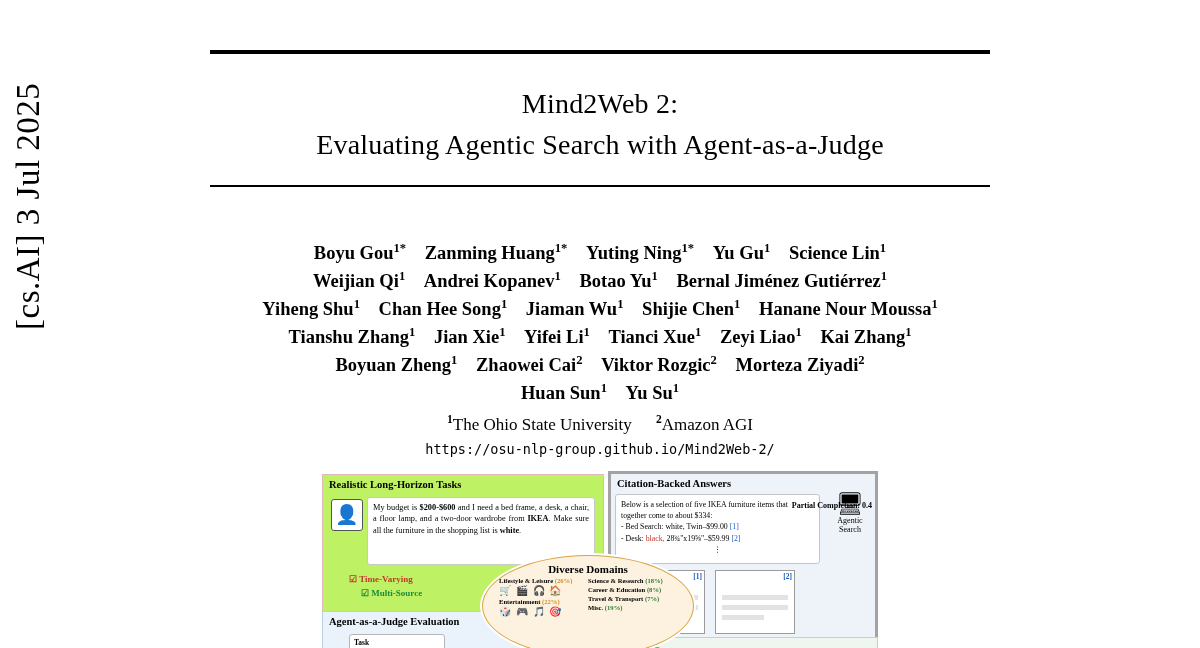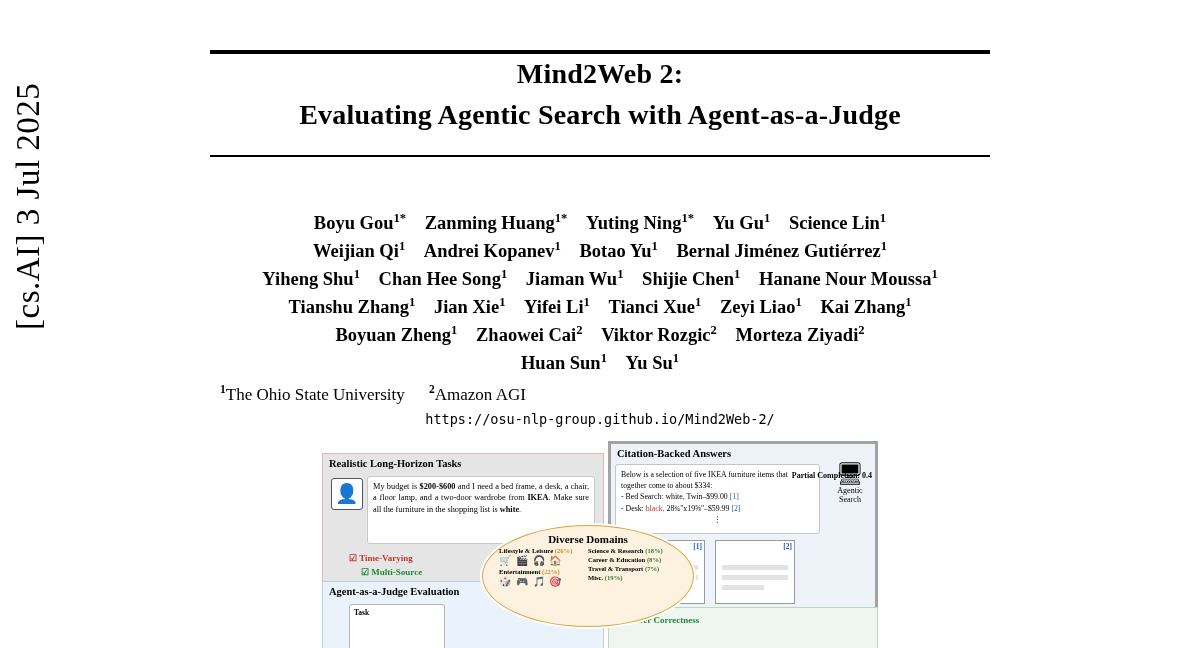--- a/index.html
+++ b/index.html
@@ -50,40 +50,42 @@
     background: #000;
   }
   .rule-bottom {
     margin-top: 20px;
     height: 2px;
     background: #000;
   }
 
   .title {
     text-align: center;
-    font-weight: bold;
+    font-weight: normal;
     font-size: 28px;
     line-height: 1.45;
+    margin-top: 30px;
     letter-spacing: 0.2px;
   }
   .title .line2 { display: block; }
 
   .authors {
     margin-top: 52px;
     text-align: center;
     font-size: 18.5px;
     font-weight: bold;
     line-height: 1.45;
   }
   .authors .arow { display: block; white-space: nowrap; }
   .authors .nm { margin: 0 7px; }
   sup { font-size: 0.68em; font-weight: bold; vertical-align: super; }
 
   .affils {
     margin-top: 6px;
+    text-align: center;
     font-size: 17px;
     font-weight: normal;
   }
   .affils .aff { margin: 0 10px; }
 
   .url {
     margin-top: 6px;
     text-align: center;
     font-family: "DejaVu Sans Mono", monospace;
     font-size: 13.5px;
@@ -101,22 +103,22 @@
     box-sizing: border-box;
   }
   .panel-head {
     font-weight: bold;
     font-size: 10.5px;
     font-family: "Liberation Serif", serif;
   }
 
   
   .p-tasks {
-    left: 0; top: 12px; width: 282px; height: 140px;
-    background: #e5e5e5;
+    left: 0; top: 3px; width: 282px; height: 140px;
+    background: #bef264;
     border: 1px solid #e2b7b7;
     padding: 4px 6px;
   }
   .task-bubble {
     position: absolute;
     left: 44px; top: 22px; width: 228px; height: 68px;
     background: #fff;
     border: 1px solid #c9c9c9;
     border-radius: 3px;
     font-size: 8.3px;

